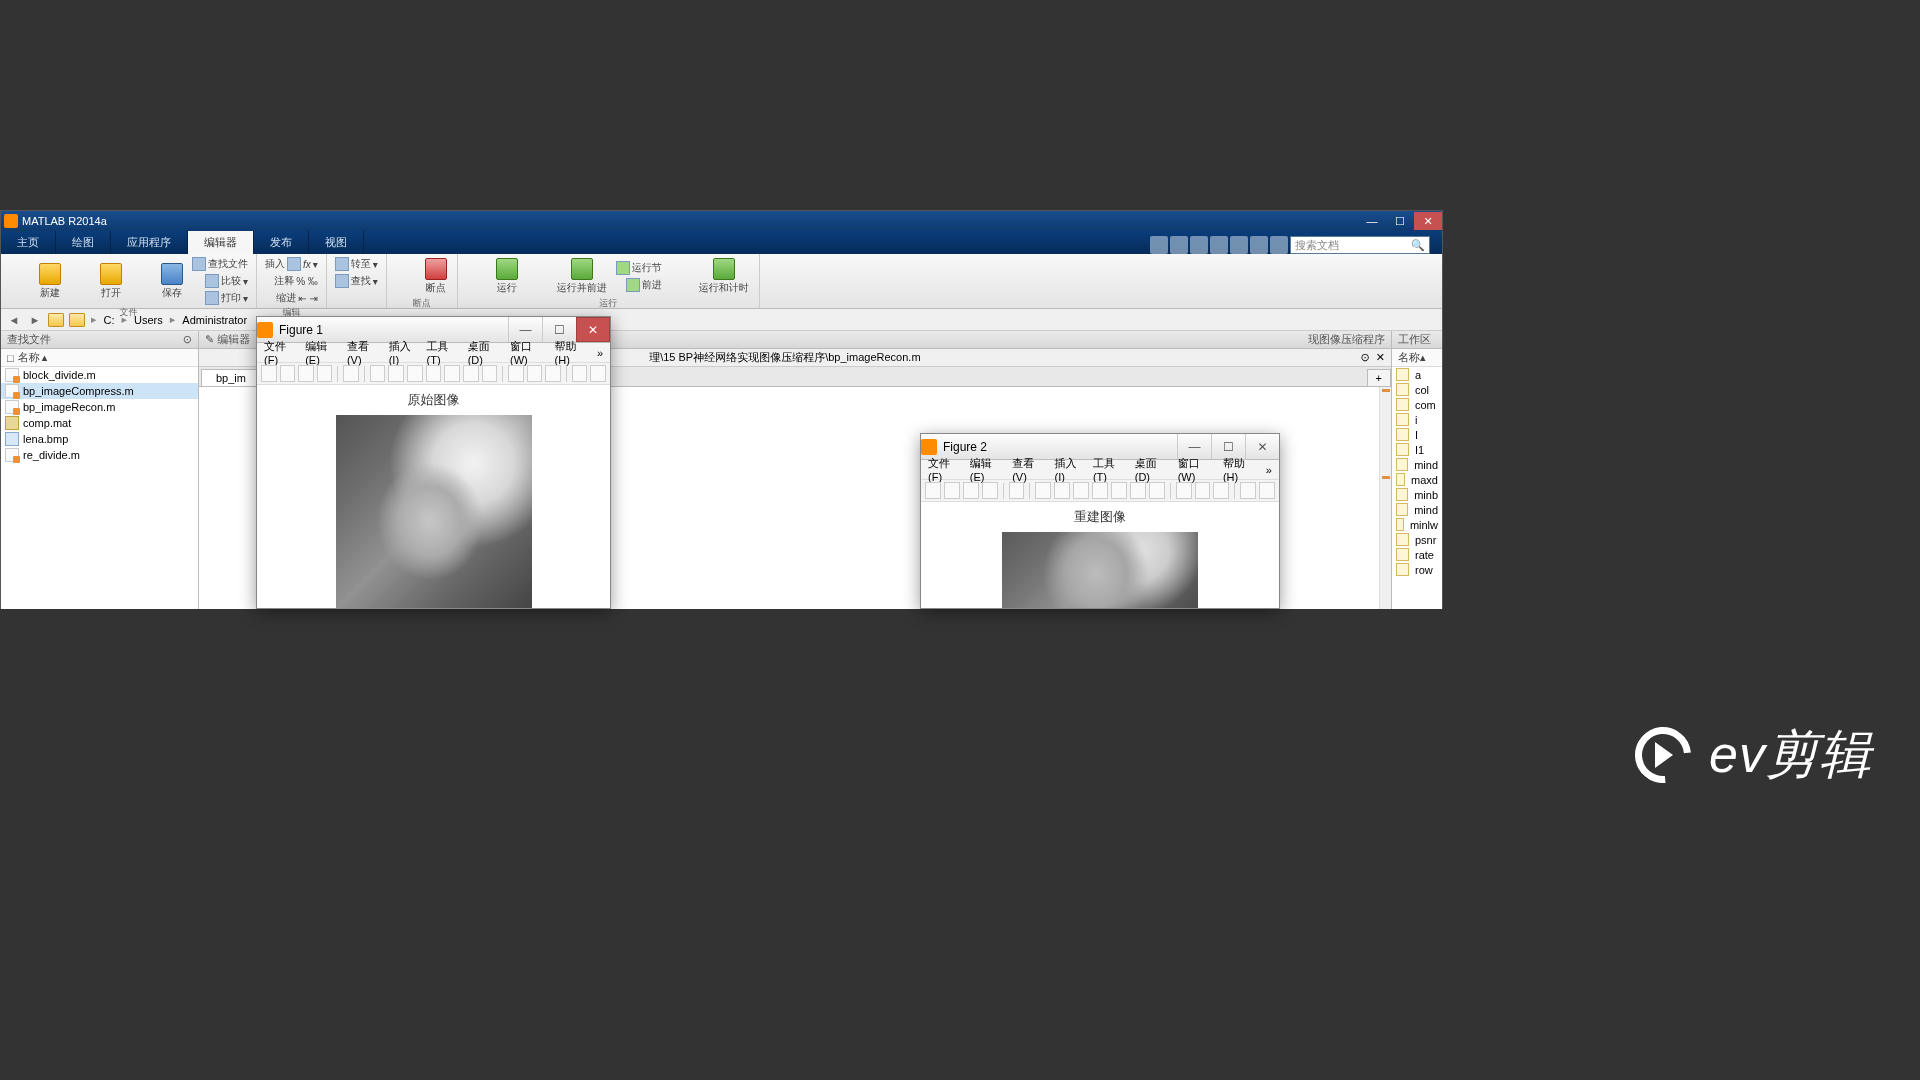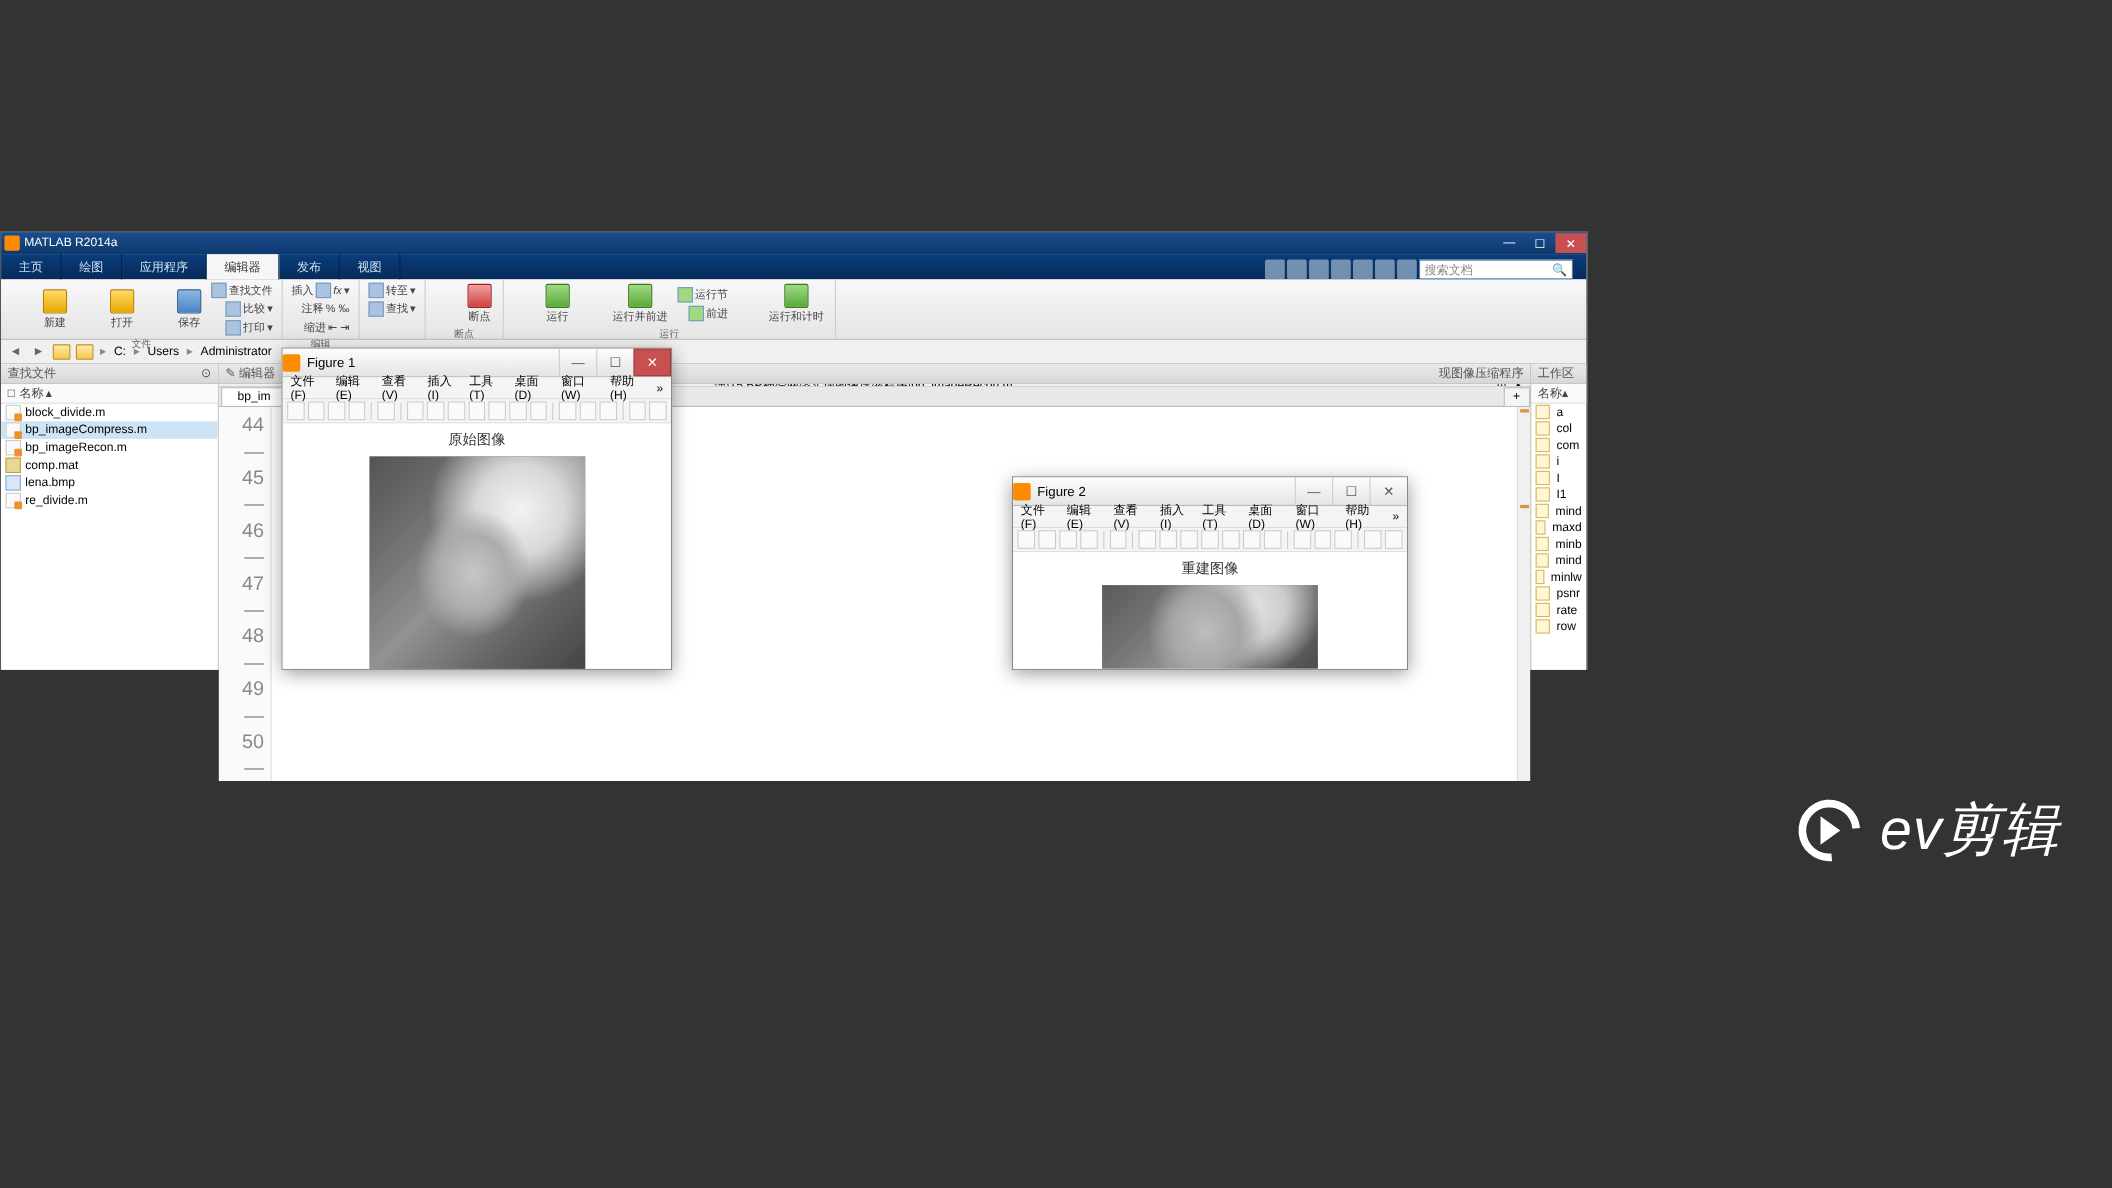--- a/index.html
+++ b/index.html
@@ -277,29 +277,20 @@
         <span style="width:440px"></span>
         <span>⊙</span>
         <span style="margin-left:6px">✕</span>
       </div>
       <div class="editor-tabs">
         <div class="ed-tab"><span>bp_im</span></div>
         <div style="flex:1"></div>
         <div class="ed-tab plus">+</div>
       </div>
       <div class="code-body">
-        <div class="gutter" id="gutter">
-            <div>44 —</div>
-            <div>45 —</div>
-            <div>46 —</div>
-            <div>47 —</div>
-            <div>48 —</div>
-            <div>49 —</div>
-            <div>50 —</div>
-          </div>
         <div style="flex:1;position:relative">
           <div class="right-strip">
             <div class="marker" style="background:#e09040"></div>
             <div style="height:80px"></div>
             <div class="marker" style="background:#e09040"></div>
           </div>
         </div>
       </div>
     </div>
 

